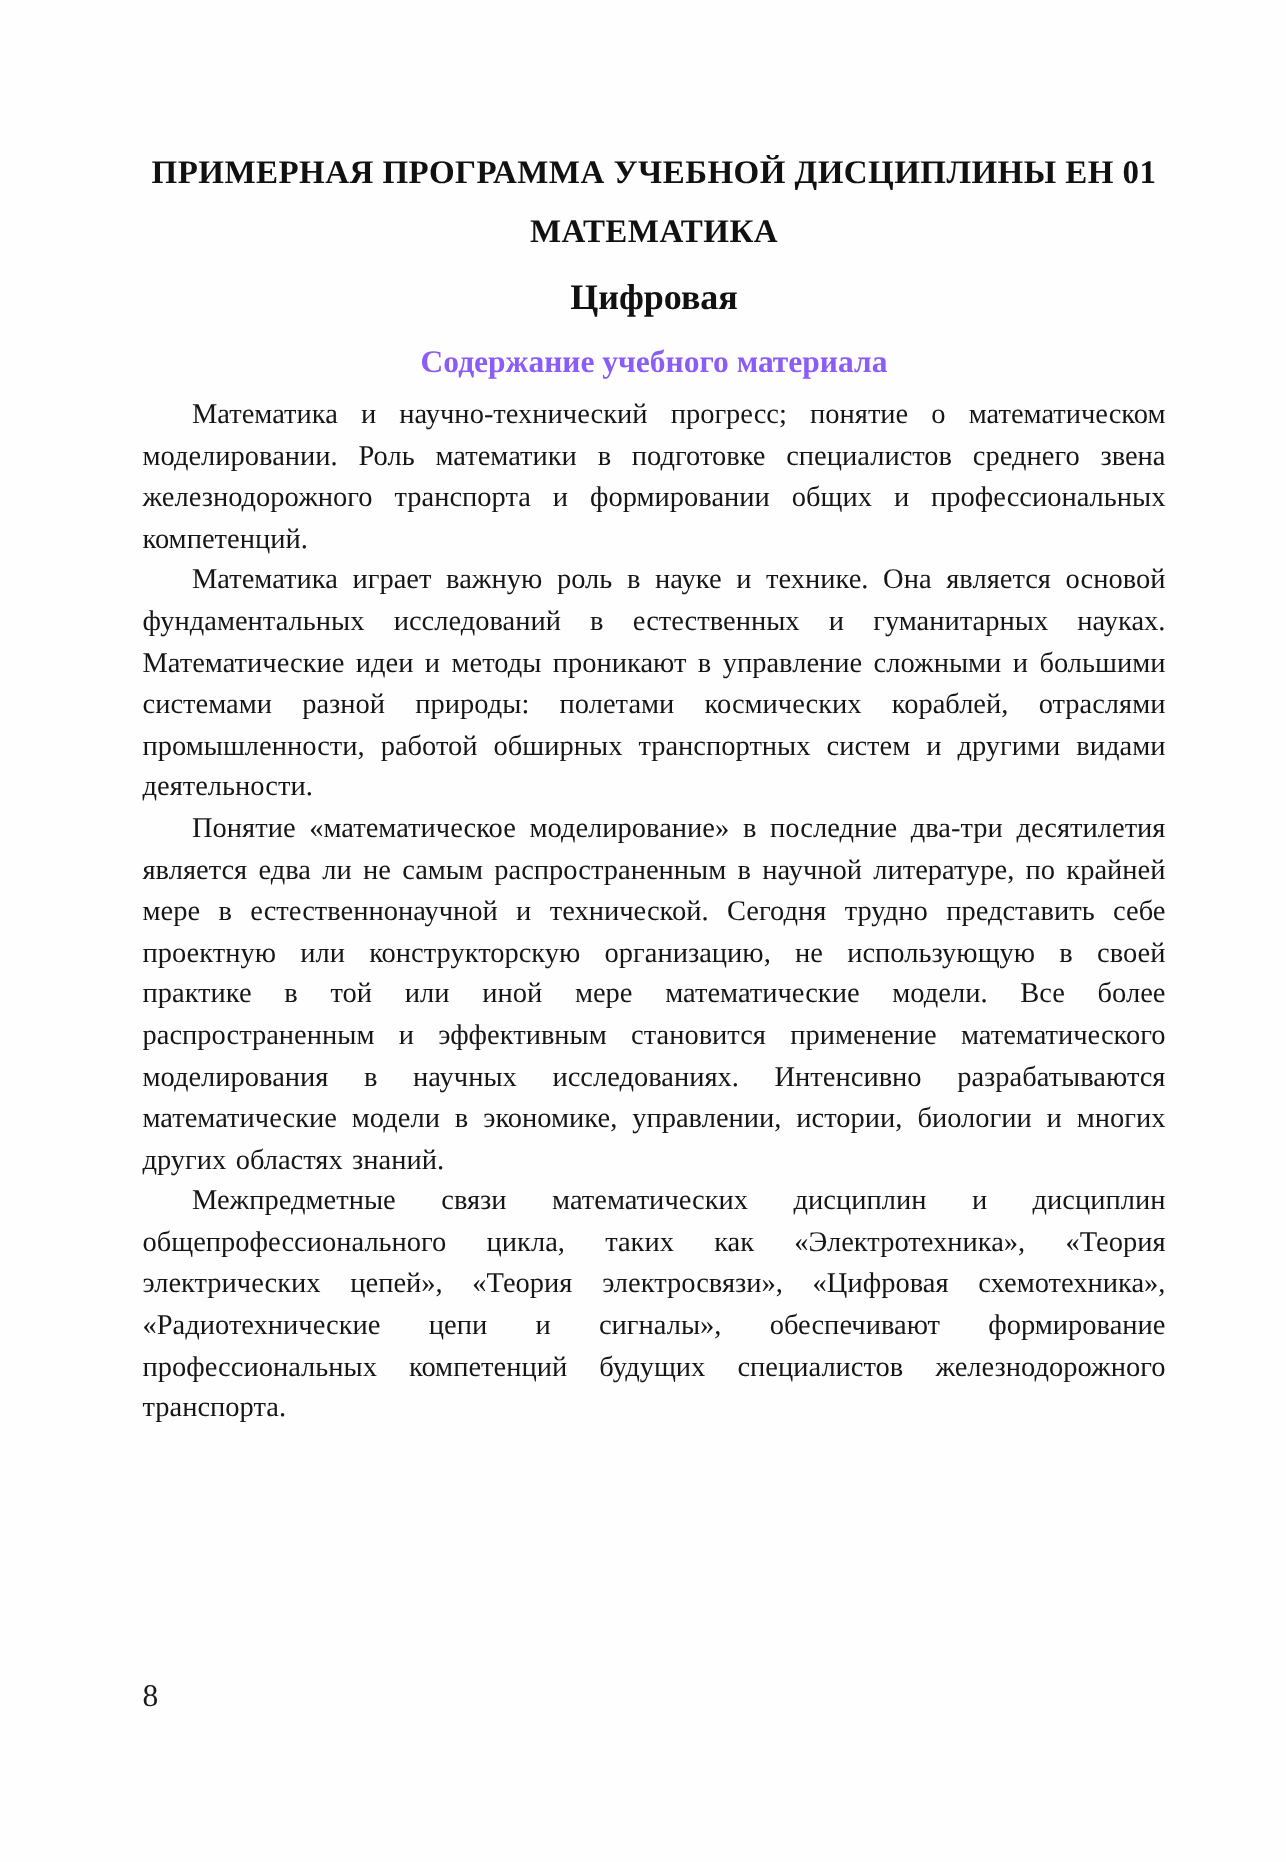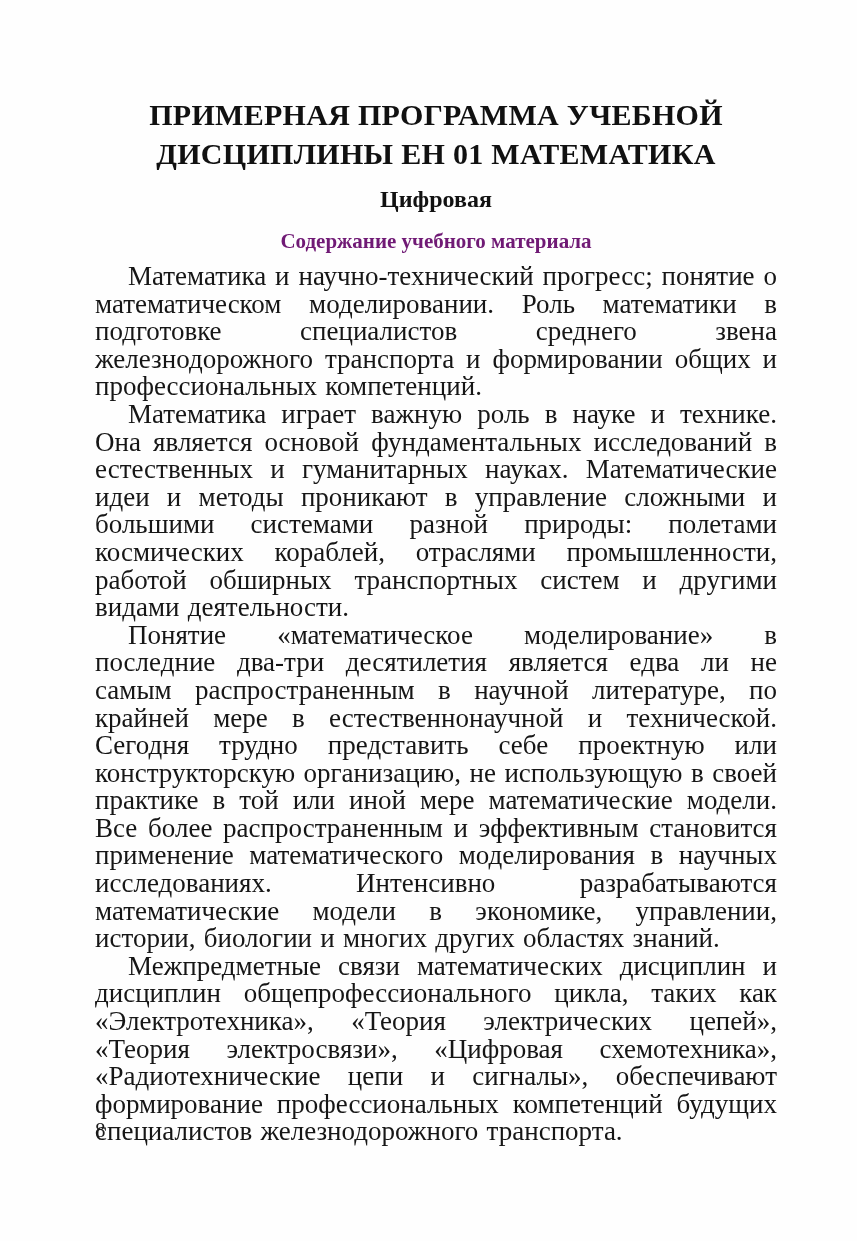--- a/index.html
+++ b/index.html
@@ -18,46 +18,46 @@
       overflow: hidden;
     }
     .content {
       position: absolute;
       left: 95px;
       top: 95px;
       width: 682px;
     }
     .title {
       margin: 0 0 10px 0;
-      font-size: 30px;
+      font-size: 22px;
       line-height: 39px;
       font-weight: bold;
       text-align: center;
       letter-spacing: 0.3px;
       color: #111;
     }
     .intro-heading {
       margin: 12px 0 8px 0;
       font-size: 24px;
       line-height: 28px;
       font-weight: bold;
       text-align: center;
       color: #111;
     }
     .sub-heading {
       margin: 16px 0 9px 0;
       font-size: 21px;
       line-height: 25px;
       font-weight: bold;
       text-align: center;
-      color: #701a75;
+      color: #8b5cf6;
     }
     .body-paragraph {
       margin: 0;
-      font-size: 27px;
+      font-size: 19px;
       line-height: 27.6px;
       text-align: justify;
       text-indent: 33px;
       word-spacing: 1.5px;
       hyphens: auto;
       -webkit-hyphens: auto;
       color: #161616;
     }
     .page-number {
       position: absolute;

